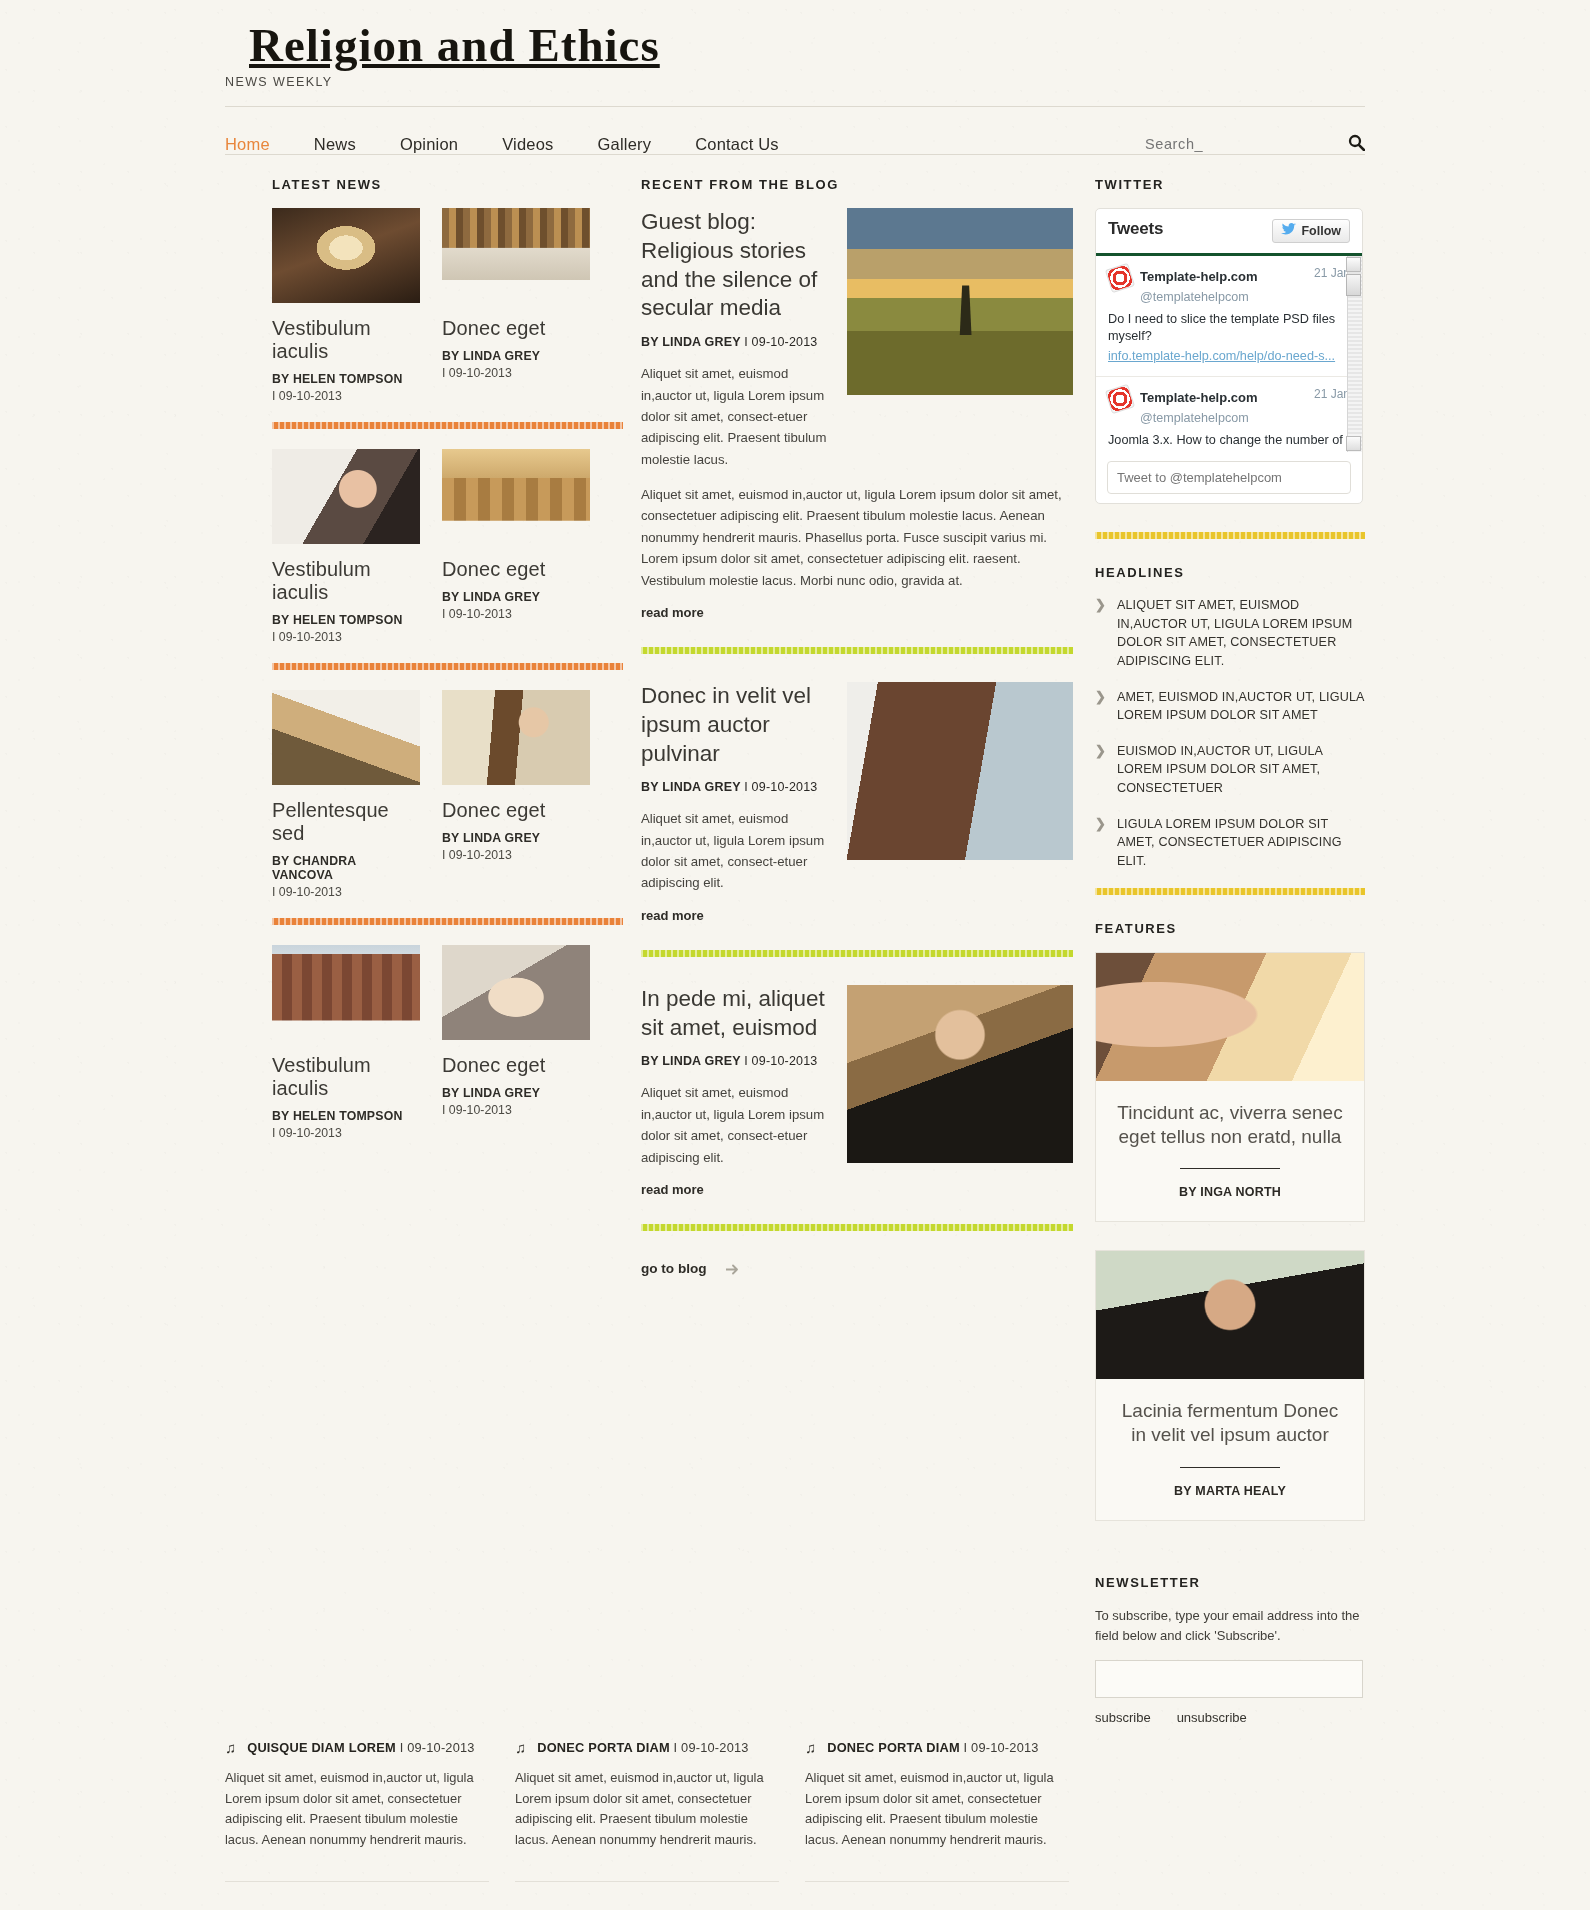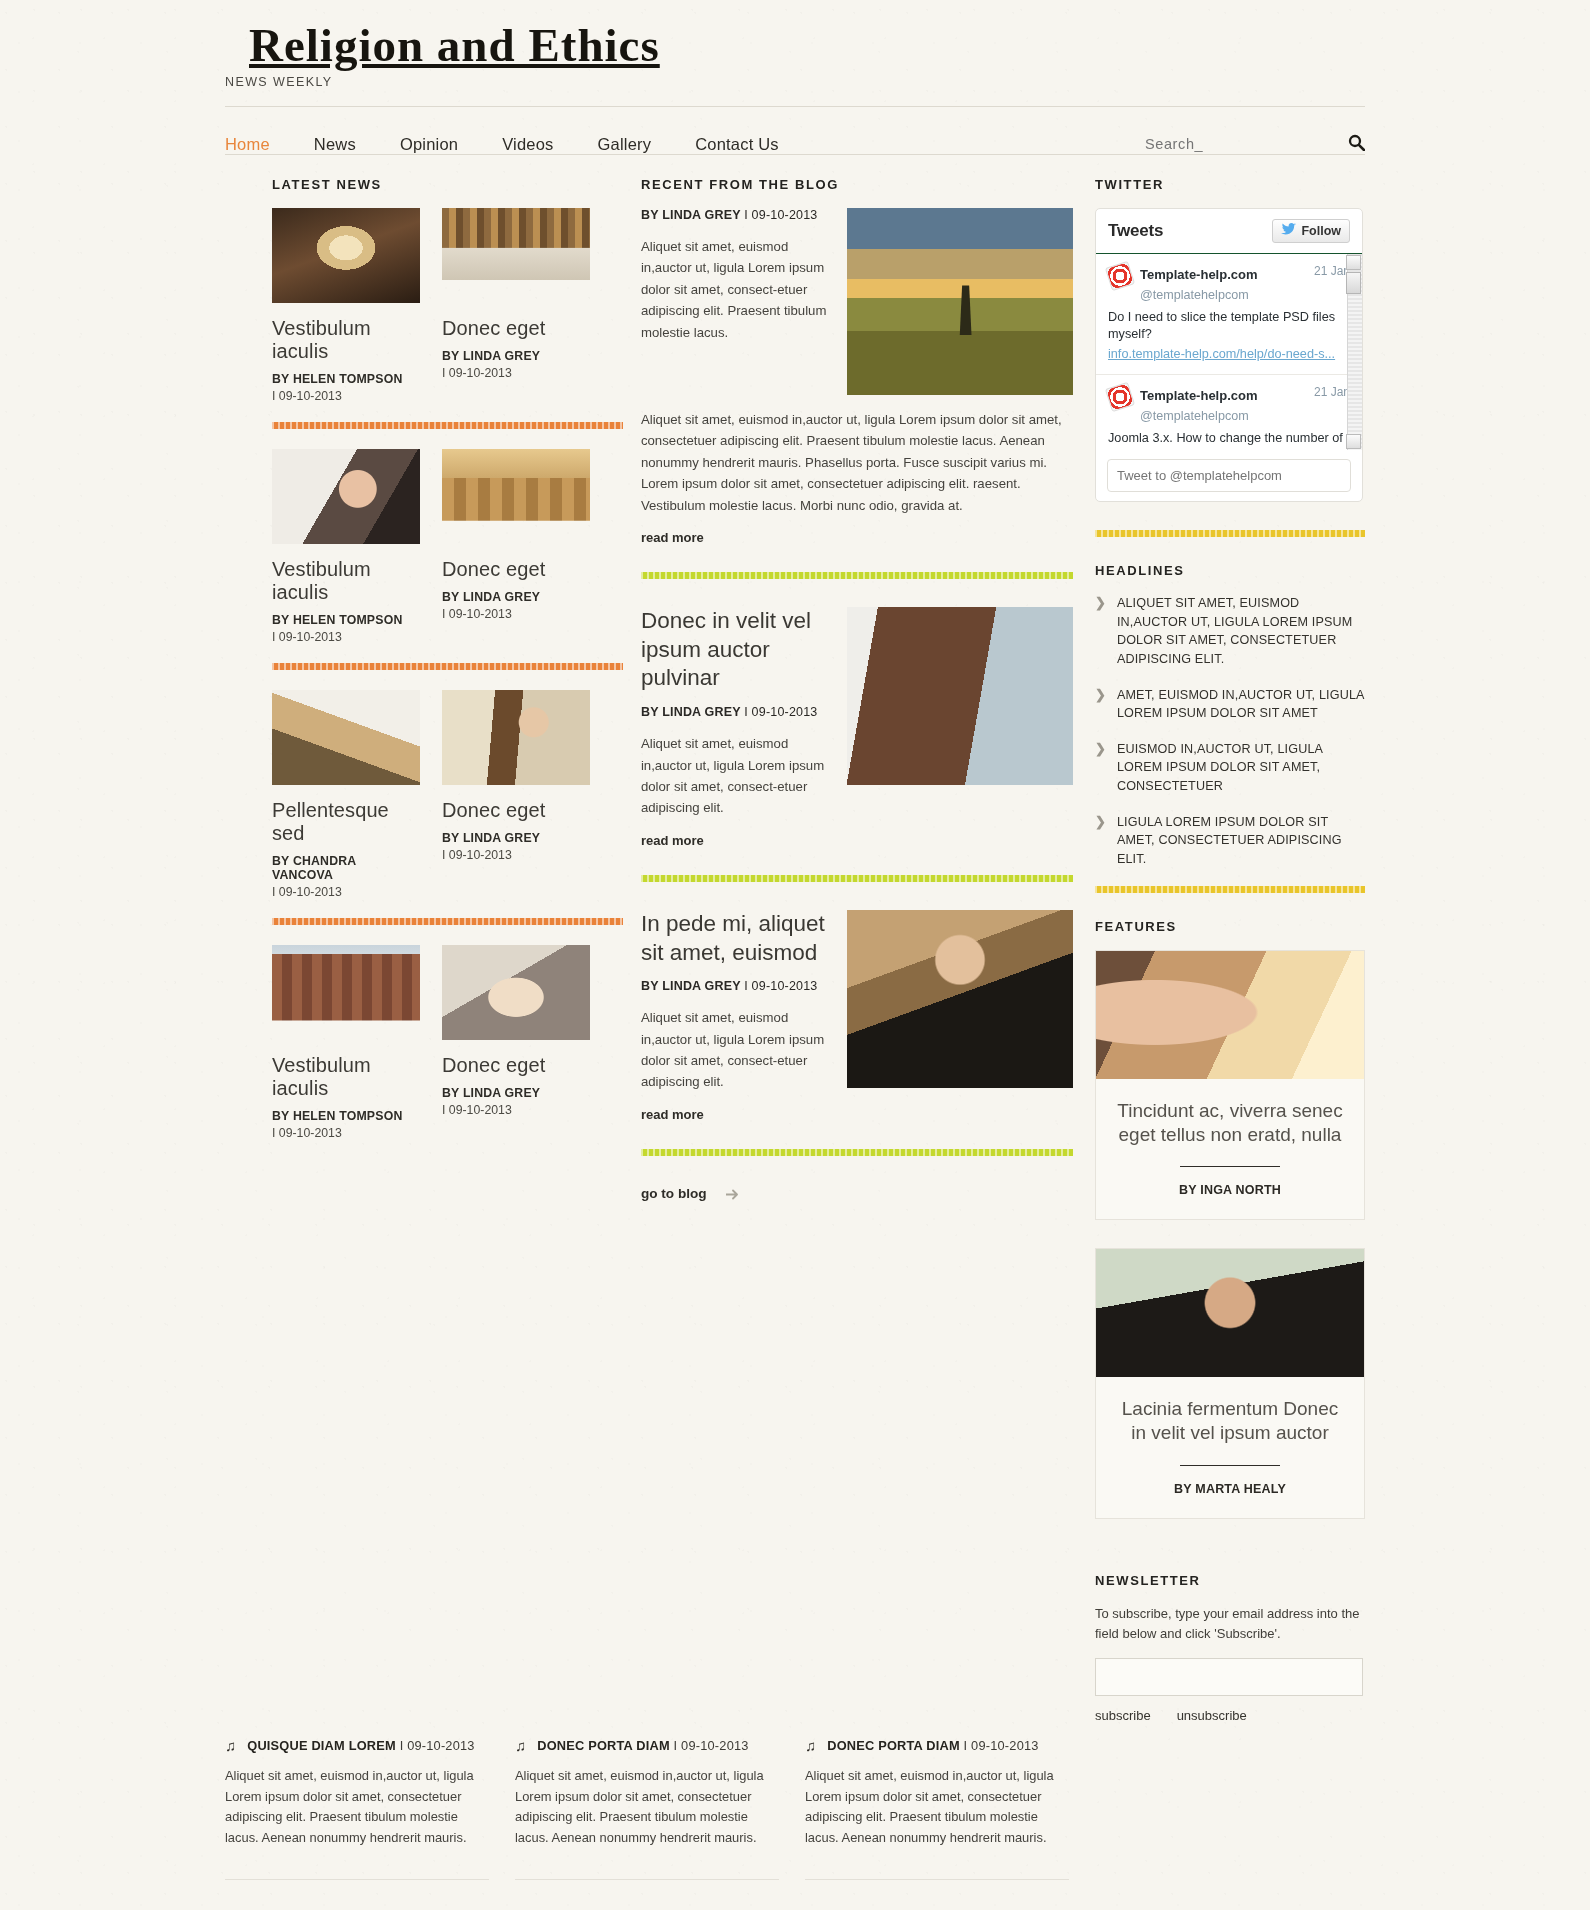--- a/index.html
+++ b/index.html
@@ -107,21 +107,21 @@
   .blog-p { font-size:13.2px; line-height:1.62; color:#45433e; margin:0; }
   .blog-p.wide { margin-top:14px; }
   .blog-img { width:226px; height:187px; overflow:hidden; flex:none; }
   .blog-img.small { width:226px; height:178px; }
   .readmore { display:inline-block; font-size:13px; font-weight:bold; color:#2e2c27; margin-top:14px; text-decoration:none;}
   .goto { display:inline-flex; align-items:center; gap:19px; font-size:13.6px; font-weight:bold; color:#2e2c27; text-decoration:none; }
   .arrow-g { width:13px; height:11px; }
 
   
   .tw-widget { border:1px solid #e2e0da; background:#fff; border-radius:5px; width:268px; overflow:hidden; }
-  .tw-head { display:flex; align-items:center; padding:10px 12px; border-bottom:1px solid #14532d;gap:28px; }
+  .tw-head { display:flex; align-items:flex-start; padding:10px 12px; border-bottom:3px solid #14532d;gap:28px; }
   .tw-head h3 { margin:0; font-size:17px; color:#2b2b2b; font-weight:bold; letter-spacing:-.2px; }
   .tw-follow {
     margin-left:auto; display:flex; align-items:center; gap:5px;
     background:linear-gradient(#fefefe,#e9e9e9); border:1px solid #cfcfcf;
     border-radius:3px; padding:3px 8px; font-size:12.5px; font-weight:bold; color:#333; cursor:pointer;
   }
   .tw-list { position:relative; max-height:196px; overflow:hidden; }
   .tw-item { display:block; padding:10px 12px 12px; border-bottom:1px solid #ebe9e4; }
   .tw-itemhead { display:flex; align-items:flex-start; }
   .tw-avatar { width:24px; height:24px; border-radius:3px; flex:none; margin-right:8px; position:relative;
@@ -339,20 +339,21 @@
               </div>
             </div>
           </div>
       </div>
 
       <div class="col-mid">
         <div class="sect-title">RECENT FROM THE BLOG</div>
         <div id="blog-posts">
             <div class="blog-post"><div class="blog-inner">
                 <div class="blog-text">
+                  <h2 class="blog-h">Guest blog: Religious stories  and the silence of secular media</h2>
                   <div class="blog-meta"><span>BY LINDA GREY</span> <span class="date">I 09-10-2013</span></div>
                   <p class="blog-p">Aliquet sit amet, euismod in,auctor ut, ligula Lorem ipsum dolor sit amet, consect-etuer adipiscing elit. Praesent tibulum molestie lacus.</p>
                 </div>
                 <div class="blog-img">
                   <span class="ph ph-sunset"></span>
                 </div>
               </div><p class="blog-p wide">Aliquet sit amet, euismod in,auctor ut, ligula Lorem ipsum dolor sit amet, consectetuer adipiscing elit. Praesent tibulum molestie lacus. Aenean nonummy hendrerit mauris. Phasellus porta. Fusce suscipit varius mi. Lorem ipsum dolor sit amet, consectetuer adipiscing elit. raesent. Vestibulum molestie lacus. Morbi nunc odio, gravida at.</p><a href="#" class="readmore">read more</a></div>
             <div class="sep sep-lime" style="margin: 26px 0px 28px;"></div>
             <div class="blog-post">
               <div class="blog-inner">

